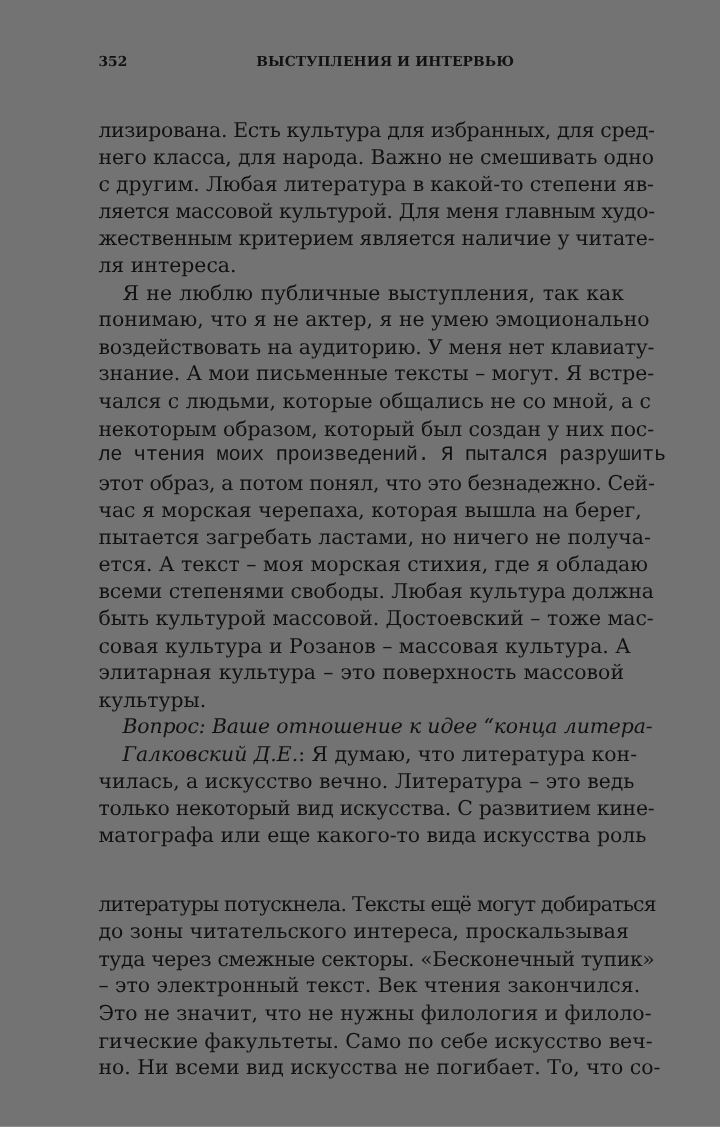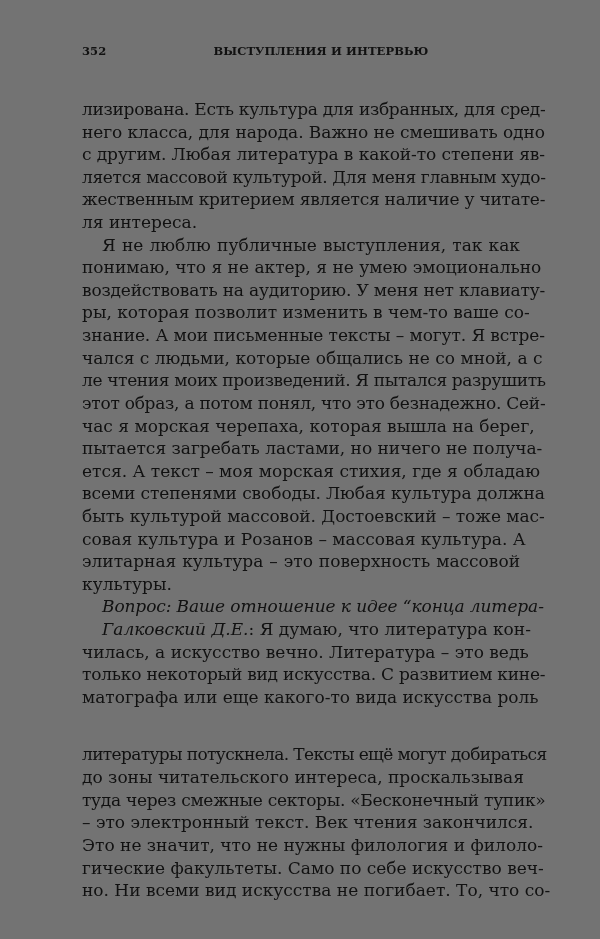--- a/index.html
+++ b/index.html
@@ -28,24 +28,24 @@
   <div class="body-text">
     <span class="line" style="letter-spacing: -0.295px;">лизирована. Есть культура для избранных, для сред-</span>
     <span class="line" style="letter-spacing: -0.0833333px;">него класса, для народа. Важно не смешивать одно</span>
     <span class="line" style="letter-spacing: -0.0969388px;">с другим. Любая литература в какой-то степени яв-</span>
     <span class="line" style="letter-spacing: -0.327168px;">ляется массовой культурой. Для меня главным худо-</span>
     <span class="line" style="letter-spacing: -0.219747px;">жественным критерием является наличие у читате-</span>
     <span class="line last">ля интереса.</span>
     <span class="line indent">Я не люблю публичные выступления, так как</span>
     <span class="line">понимаю, что я не актер, я не умею эмоционально</span>
     <span class="line" style="letter-spacing: -0.182079px;">воздействовать на аудиторию. У меня нет клавиату-</span>
-    <span class="line">ры, которая позволит изменить в чем-то ваше со-</span>
     <span class="line" style="letter-spacing: -0.100765px;">знание. А мои письменные тексты – могут. Я встре-</span>
     <span class="line">чался с людьми, которые общались не со мной, а с</span>
-    <span class="line" style="letter-spacing: -0.351888px;">ле чтения моих произведений. Я пытался разрушить</span>
+    <span class="line" style="letter-spacing: -0.101888px;">некоторым образом, который был создан у них пос-</span>
+    <span class="line" style="letter-spacing: -0.351888px; font-family: Liberation Mono, monospace;">ле чтения моих произведений. Я пытался разрушить</span>
     <span class="line" style="letter-spacing: -0.260723px;">этот образ, а потом понял, что это безнадежно. Сей-</span>
     <span class="line">час я морская черепаха, которая вышла на берег,</span>
     <span class="line">пытается загребать ластами, но ничего не получа-</span>
     <span class="line">ется. А текст – моя  морская стихия, где я обладаю</span>
     <span class="line" style="letter-spacing: -0.0832201px;">всеми степенями свободы. Любая культура должна</span>
     <span class="line" style="letter-spacing: -0.0400391px;">быть культурой массовой. Достоевский – тоже мас-</span>
     <span class="line">совая культура и Розанов – массовая культура. А</span>
     <span class="line">элитарная культура – это поверхность массовой</span>
     <span class="line last">культуры.</span>
     <span class="line indent it" style="letter-spacing: -0.104759px;">Вопрос: Ваше отношение к идее “конца литера-</span>

